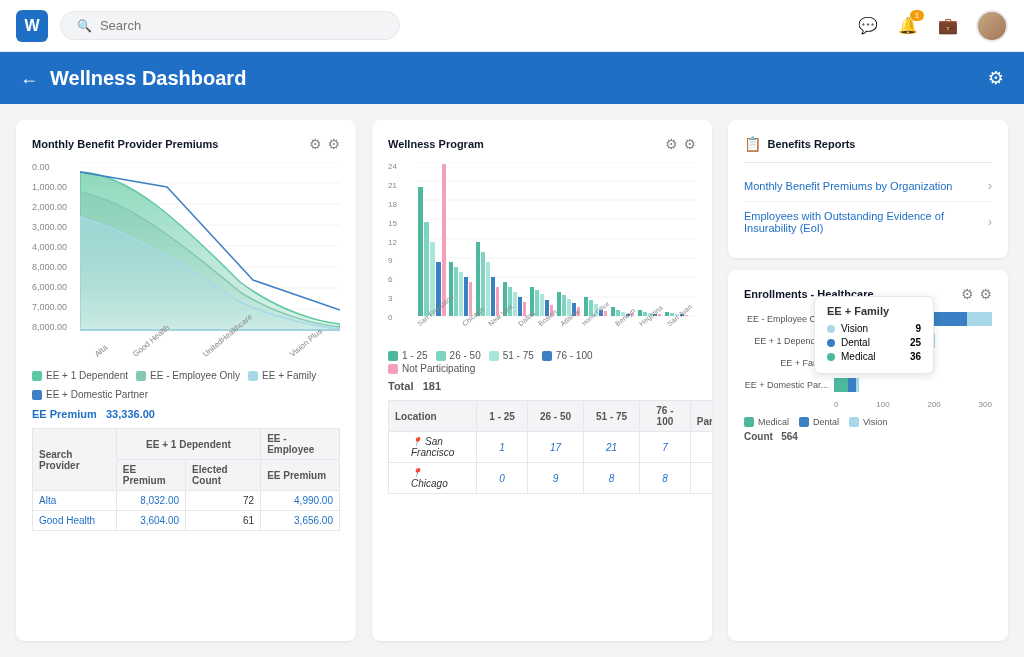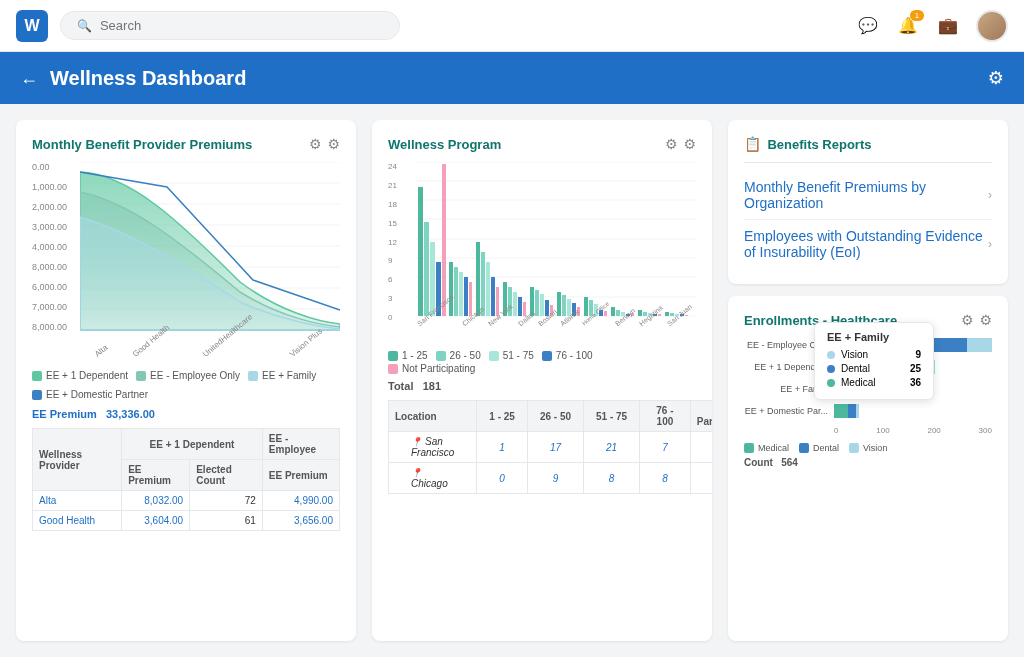--- a/index.html
+++ b/index.html
@@ -69,21 +69,21 @@
       background: #fff;
       border-radius: 8px;
       padding: 16px;
       box-shadow: 0 1px 3px rgba(0,0,0,0.08);
       overflow: hidden;
     }
     .card-header {
       display: flex; align-items: center; justify-content: space-between;
       margin-bottom: 10px;
     }
-    .card-title { font-size: 13px; font-weight: 600; color: #0f766e; }
+    .card-title { font-size: 11px; font-weight: 600; color: #0f172a; }
     .card-icons { display: flex; gap: 6px; color: #888; font-size: 14px; cursor: pointer; }
 
     
     .area-chart-container { height: 200px; position: relative; }
     .y-axis-labels {
       position: absolute; left: 0; top: 0; bottom: 30px;
       display: flex; flex-direction: column-reverse; justify-content: space-between;
       font-size: 9px; color: #888; width: 45px;
     }
     .chart-plot { margin-left: 48px; height: 180px; position: relative; }
@@ -113,21 +113,21 @@
     .location-table td { padding: 4px 22px; border: 1px solid #e5e7eb; text-align: center; color: #1f6fc6; font-style: italic; }
     .location-table td:first-child { text-align: left; color: #333; }
 
     
     .right-column { display: flex; flex-direction: column; gap: 12px; }
 
     
     .reports-card { }
     .report-item { display: flex; align-items: center; justify-content: space-between; padding: 8px 0; border-bottom: 1px solid #f0f0f0; cursor: pointer; }
     .report-item:last-child { border-bottom: none; justify-content: space-between; }
-    .report-item-text { font-size: 14px; color: #1f6fc6; }
+    .report-item-text { font-size: 11px; color: #1f6fc6; }
     .report-chevron { color: #aaa; font-size: 12px; }
 
     
     .healthcare-card { flex: 1; }
     .hbar-row { display: flex; align-items: center; margin-bottom: 8px; }
     .hbar-label-col { width: 90px; font-size: 9px; color: #555; text-align: right; padding-right: 6px; line-height: 1.2; }
     .hbar-track { flex: 1; height: 14px; display: flex; position: relative; }
     .hbar-seg { height: 100%; }
 
     
@@ -275,21 +275,21 @@
 
     <div class="ee-premium">
       <span>EE Premium</span>
       &nbsp;
       <span style="color:#1f6fc6;font-weight:600;">33,336.00</span>
     </div>
 
     <table class="benefit-table">
       <thead>
         <tr>
-          <th rowspan="2">Wellness Provider</th>
+          <th rowspan="2">Search Provider</th>
           <th colspan="2" style="text-align:center;">EE + 1 Dependent</th>
           <th>EE - Employee</th>
         </tr>
         <tr>
           <th>EE Premium</th>
           <th>Elected Count</th>
           <th>EE Premium</th>
         </tr>
       </thead>
       <tbody>

